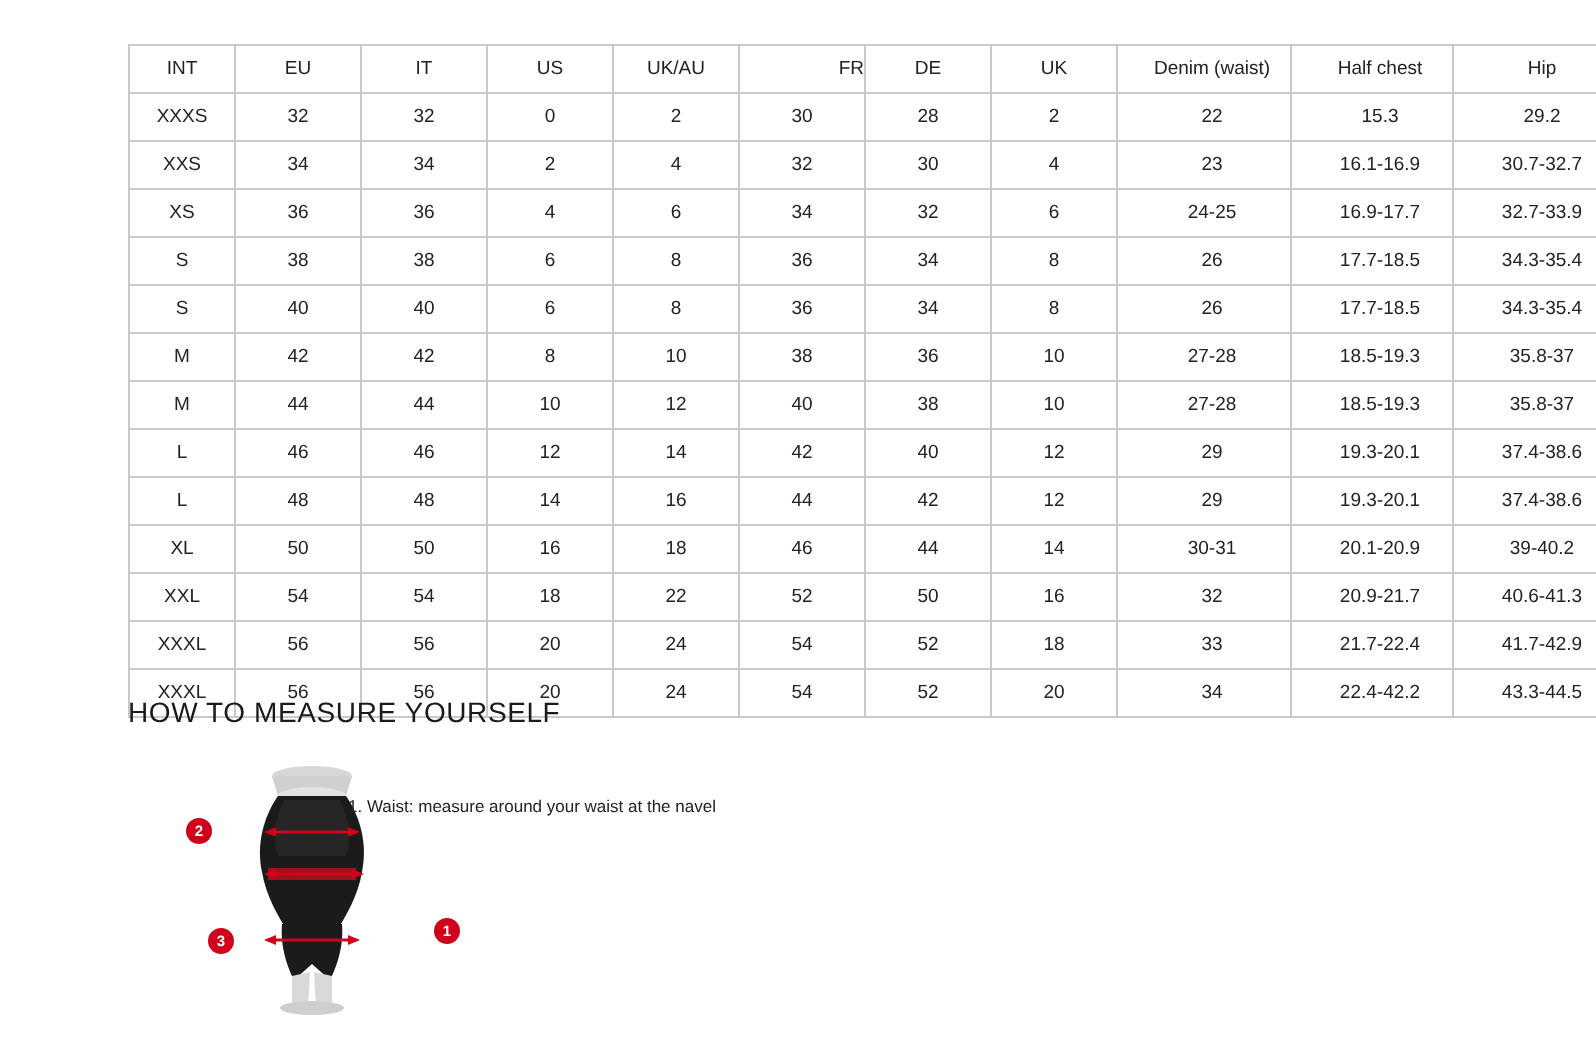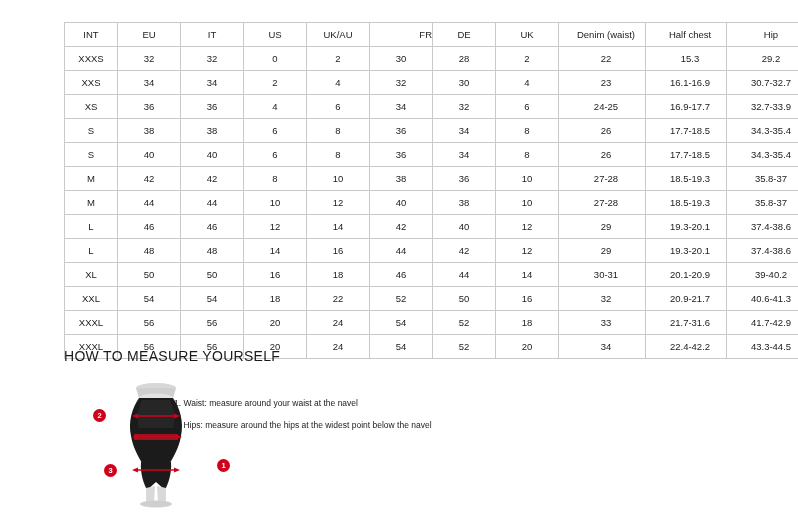--- a/index.html
+++ b/index.html
@@ -275,21 +275,21 @@
           <tr>
             <td>XXXL</td>
             <td>56</td>
             <td>56</td>
             <td>20</td>
             <td>24</td>
             <td>54</td>
             <td>52</td>
             <td>18</td>
             <td class="left">33</td>
-            <td class="left">21.7-31.6</td>
+            <td class="left">21.7-22.4</td>
             <td class="left">41.7-42.9</td>
           </tr>
           <tr>
             <td>XXXL</td>
             <td>56</td>
             <td>56</td>
             <td>20</td>
             <td>24</td>
             <td>54</td>
             <td>52</td>
@@ -352,17 +352,16 @@
           <polygon points="96,92 90,89.5 90,94.5" fill="#d0021b"></polygon>
         </svg>
 
         <div class="badge" style="left:133px; top:81px;">1</div>
         <div class="badge" style="left:9px; top:31px;">2</div>
         <div class="badge" style="left:20px; top:86px;">3</div>
       </div>
 
       <div class="instructions" id="instructions">
           <div class="instr-line"><span>1.</span> <b>Waist</b><span>: measure around your waist at the navel</span></div>
-          <div class="instr-line"><span>3.</span> <b>Hips</b><span>: measure around the hips at the widest point below the navel</span></div>
         </div>
     </div>
   </div>
 </div>
 
 </body></html>

